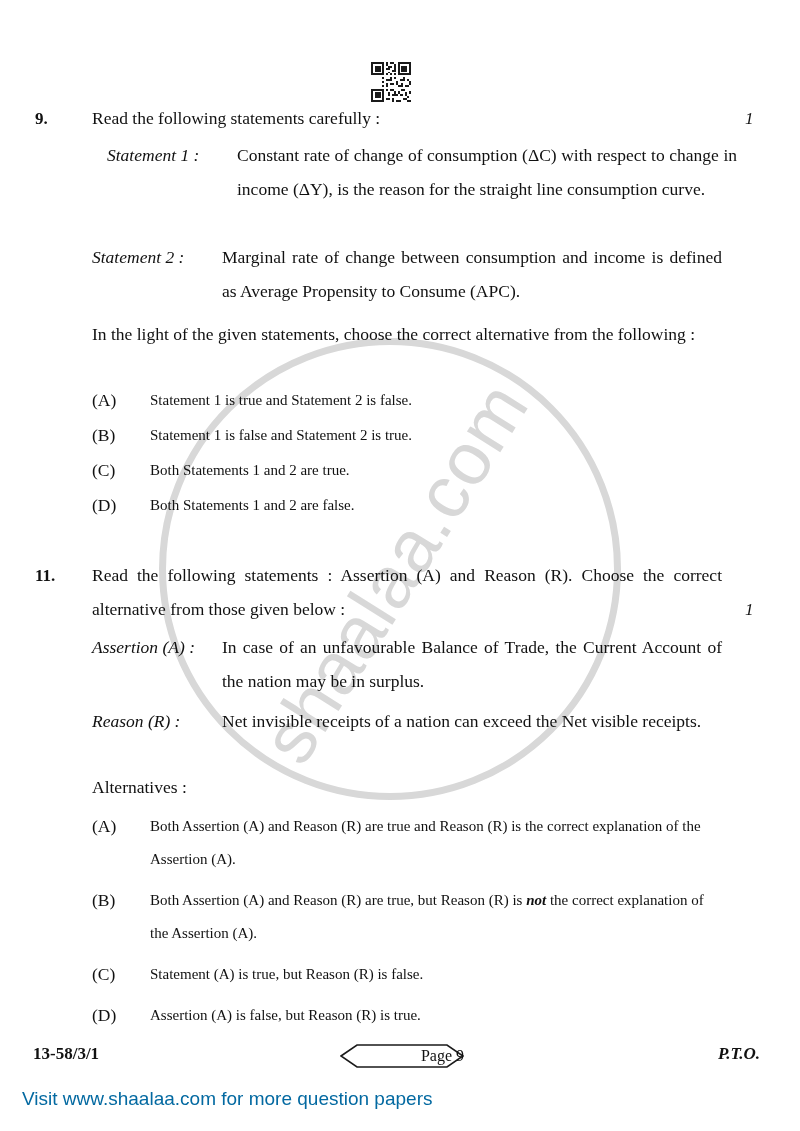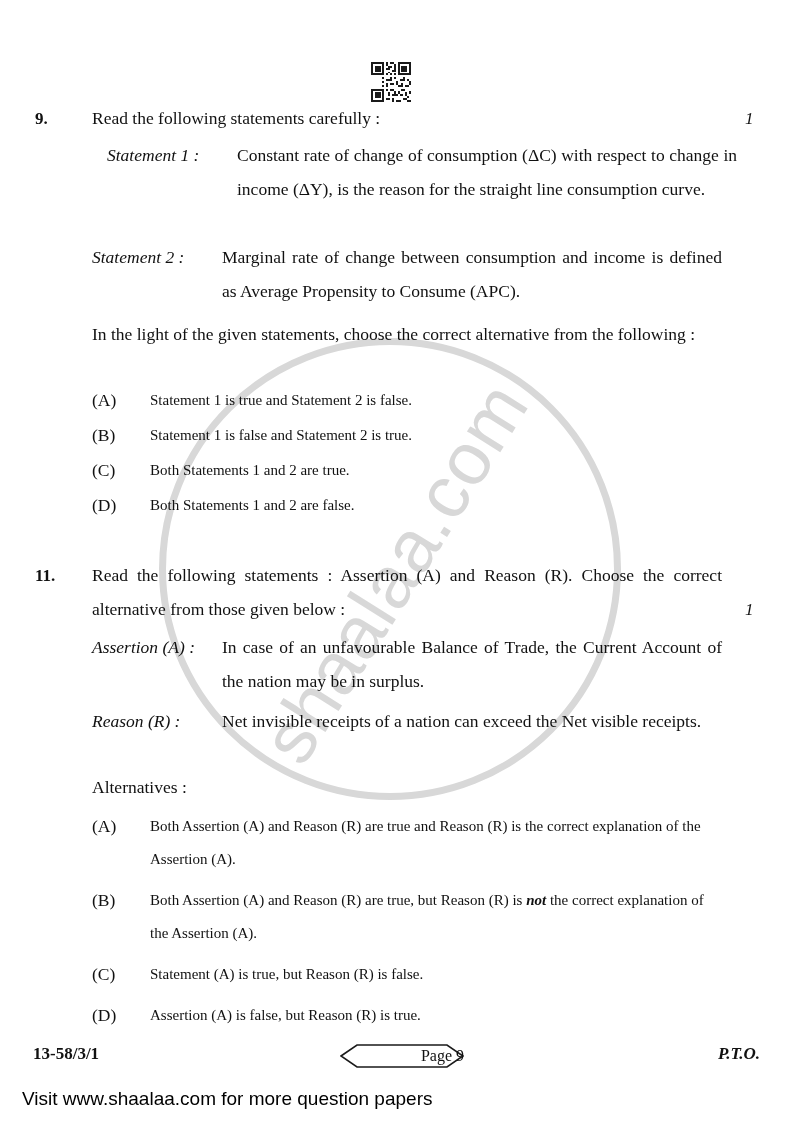--- a/index.html
+++ b/index.html
@@ -180,21 +180,21 @@
     line-height: 26px;
     text-align: right;
     font-size: 16px;
   }
   #site-note {
     position: absolute;
     left: 22px;
     top: 1088px;
     font-family: "Liberation Sans", "DejaVu Sans", sans-serif;
     font-size: 19px;
-    color: #000000;
+    color: #0369a1;
   }
 </style>
 </head>
 <body>
 
 <div id="watermark">
   <div class="wm-circle"></div>
   <div class="wm-text">shaalaa.com</div>
 </div>
 

